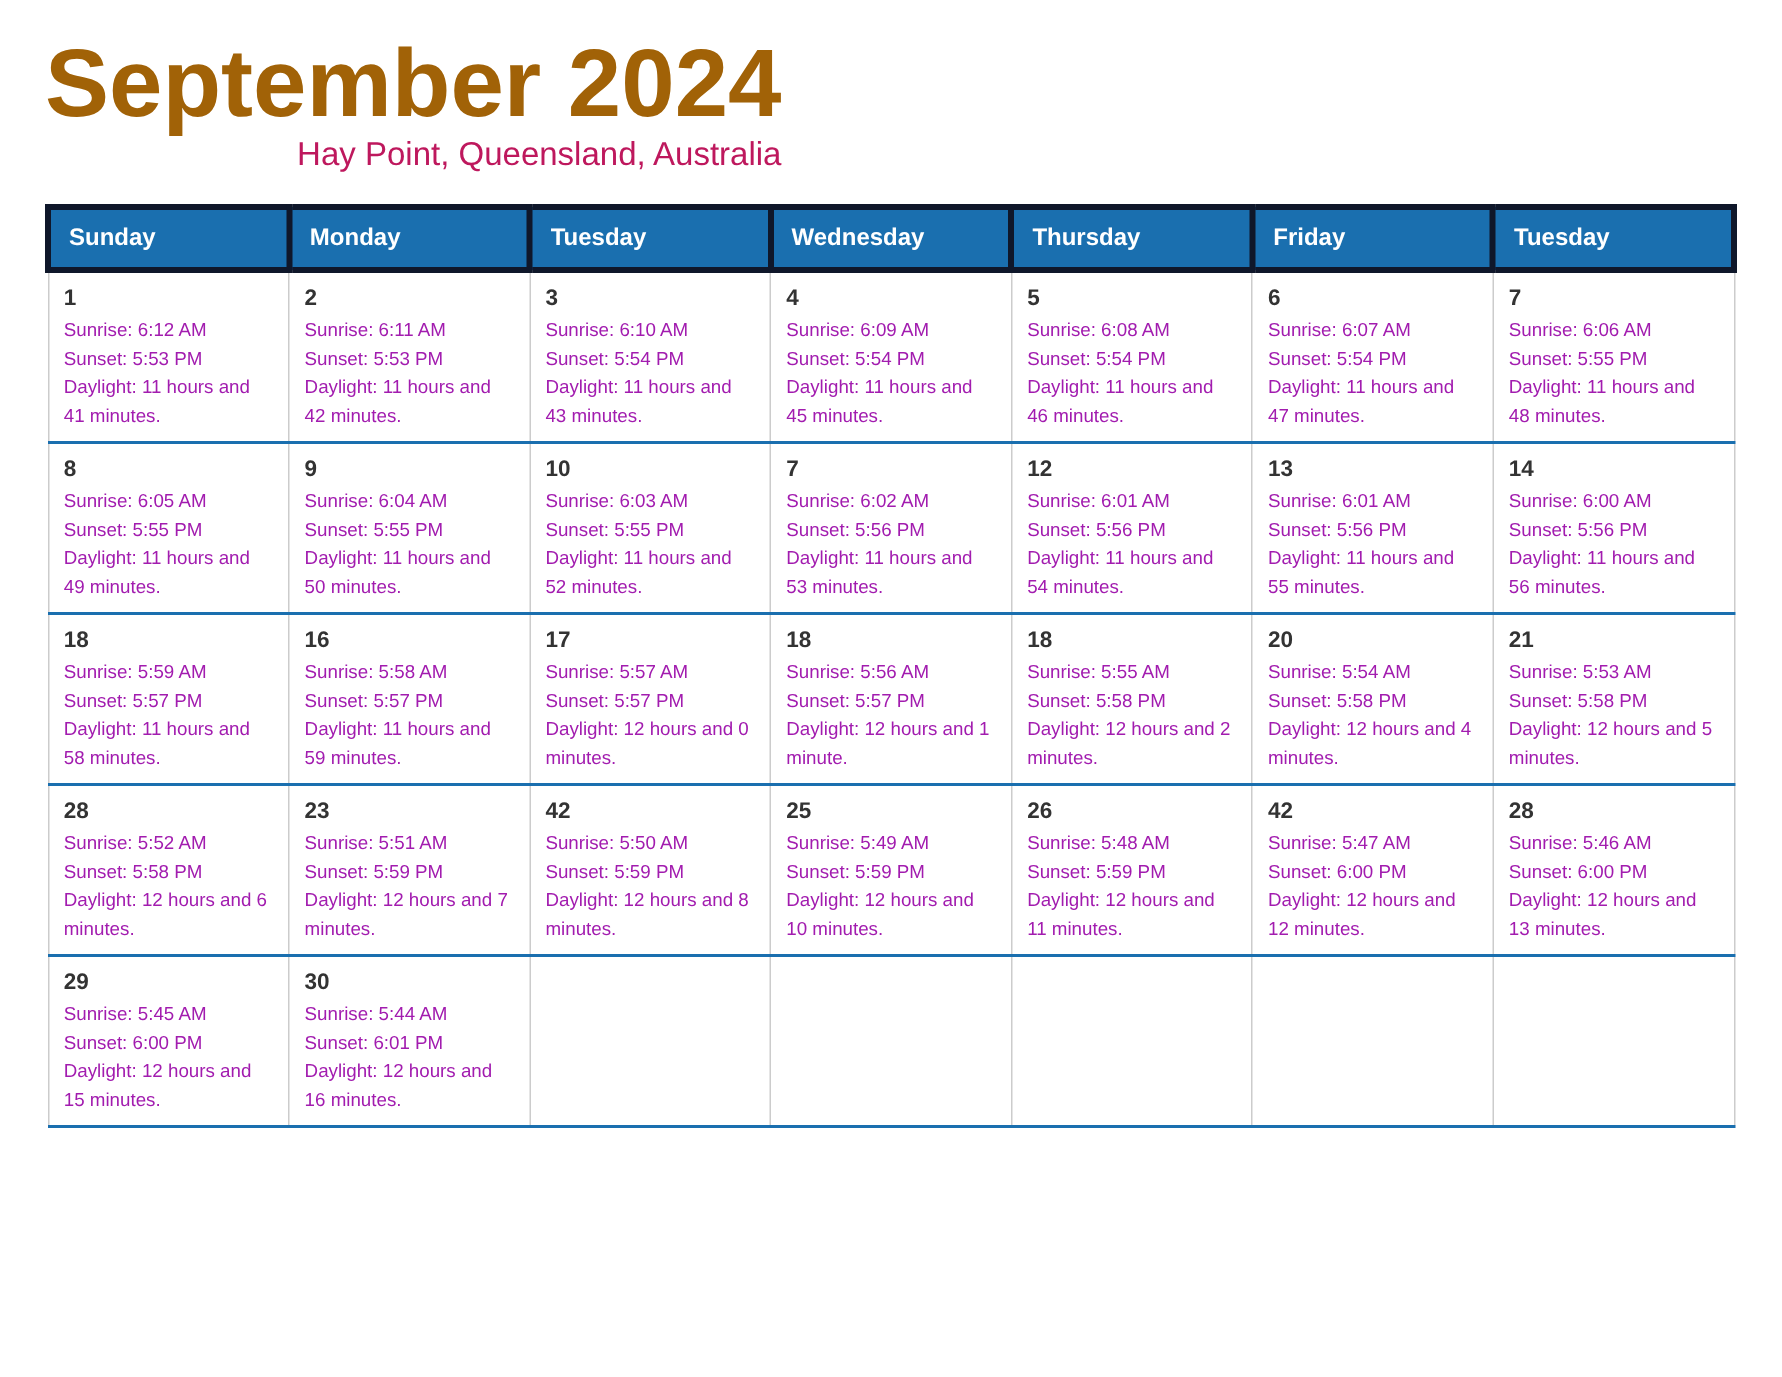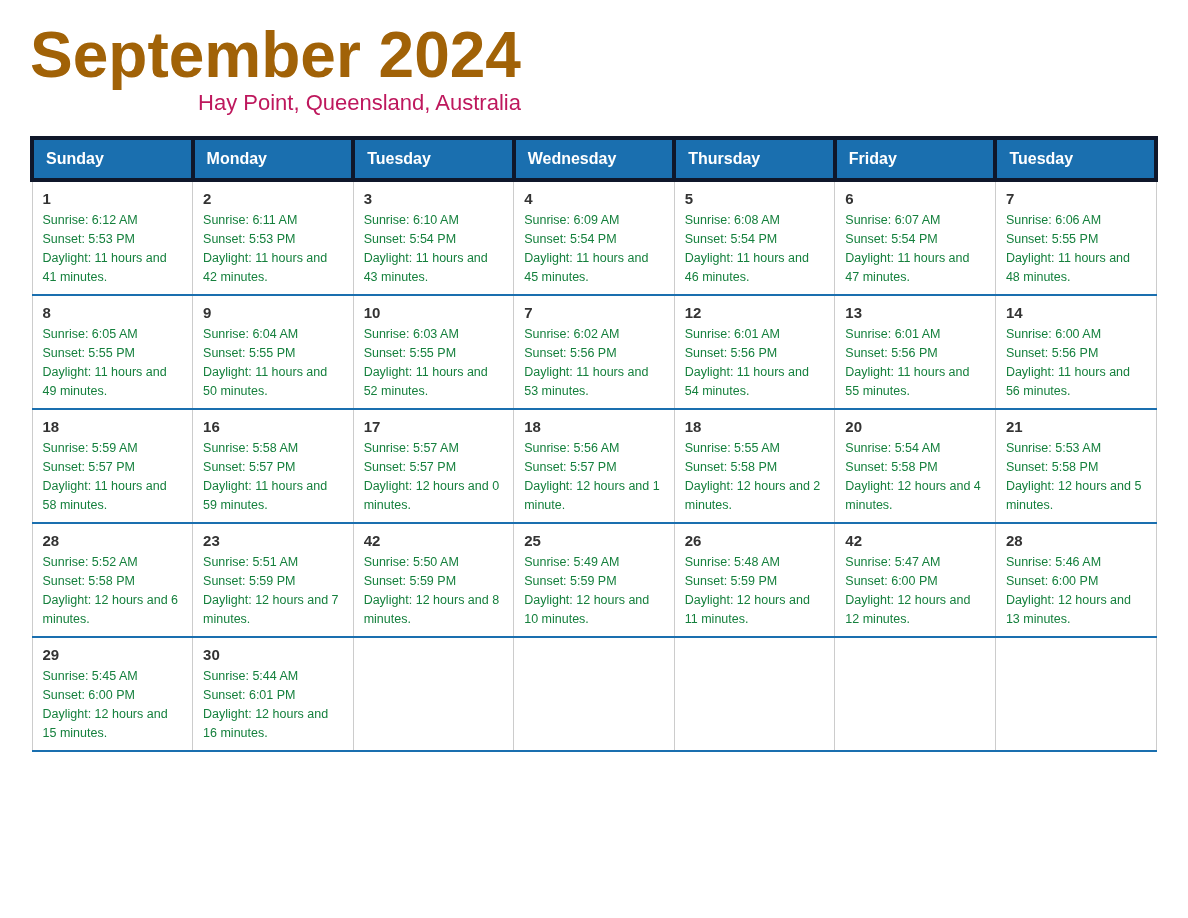--- a/index.html
+++ b/index.html
@@ -85,21 +85,21 @@
     }
     .day-number {
       font-size: 15px;
       font-weight: bold;
       margin-bottom: 4px;
       display: block;
     }
     .day-info {
       font-size: 12.5px;
       line-height: 1.5;
-      color: #15803d;
+      color: #a21caf;
     }
     .empty-cell {
       background: #fff;
     }
   </style>
 </head>
 <body>
 
 <div class="header">
   <div class="title-block">

